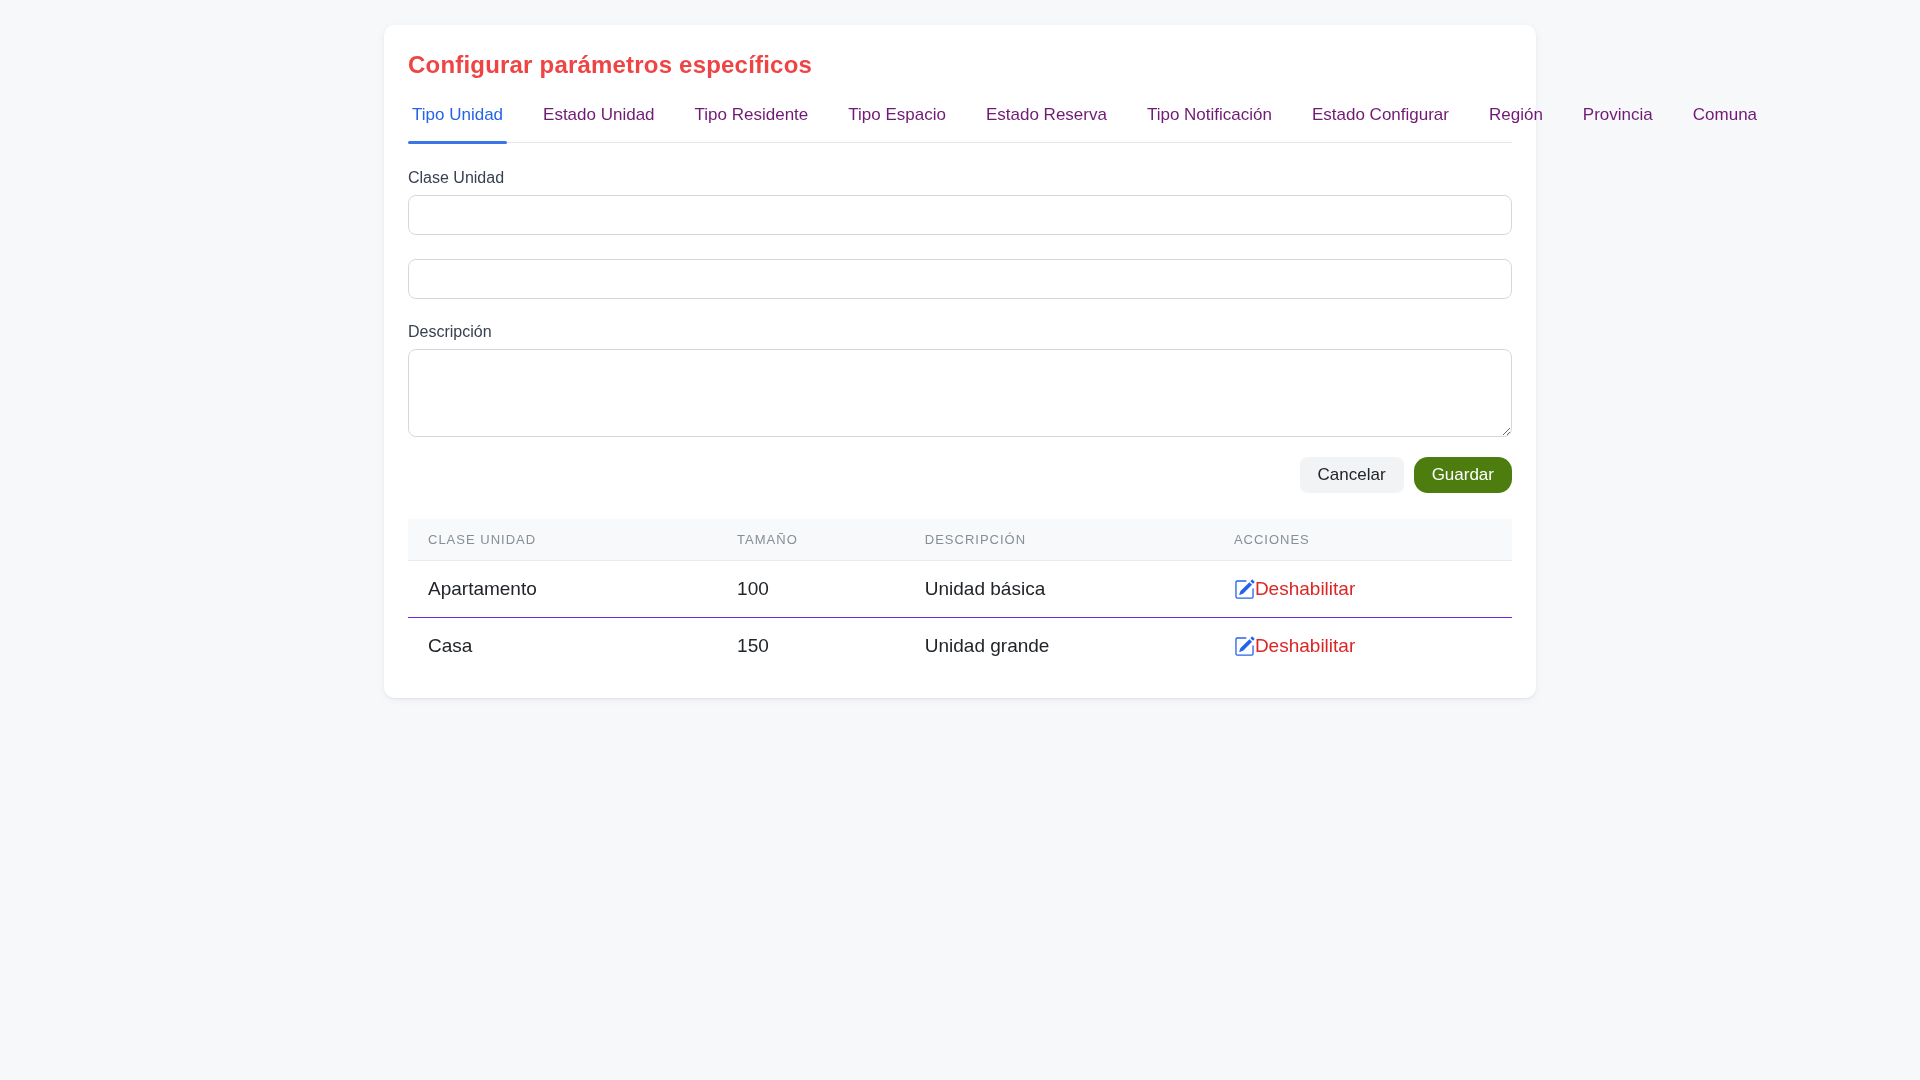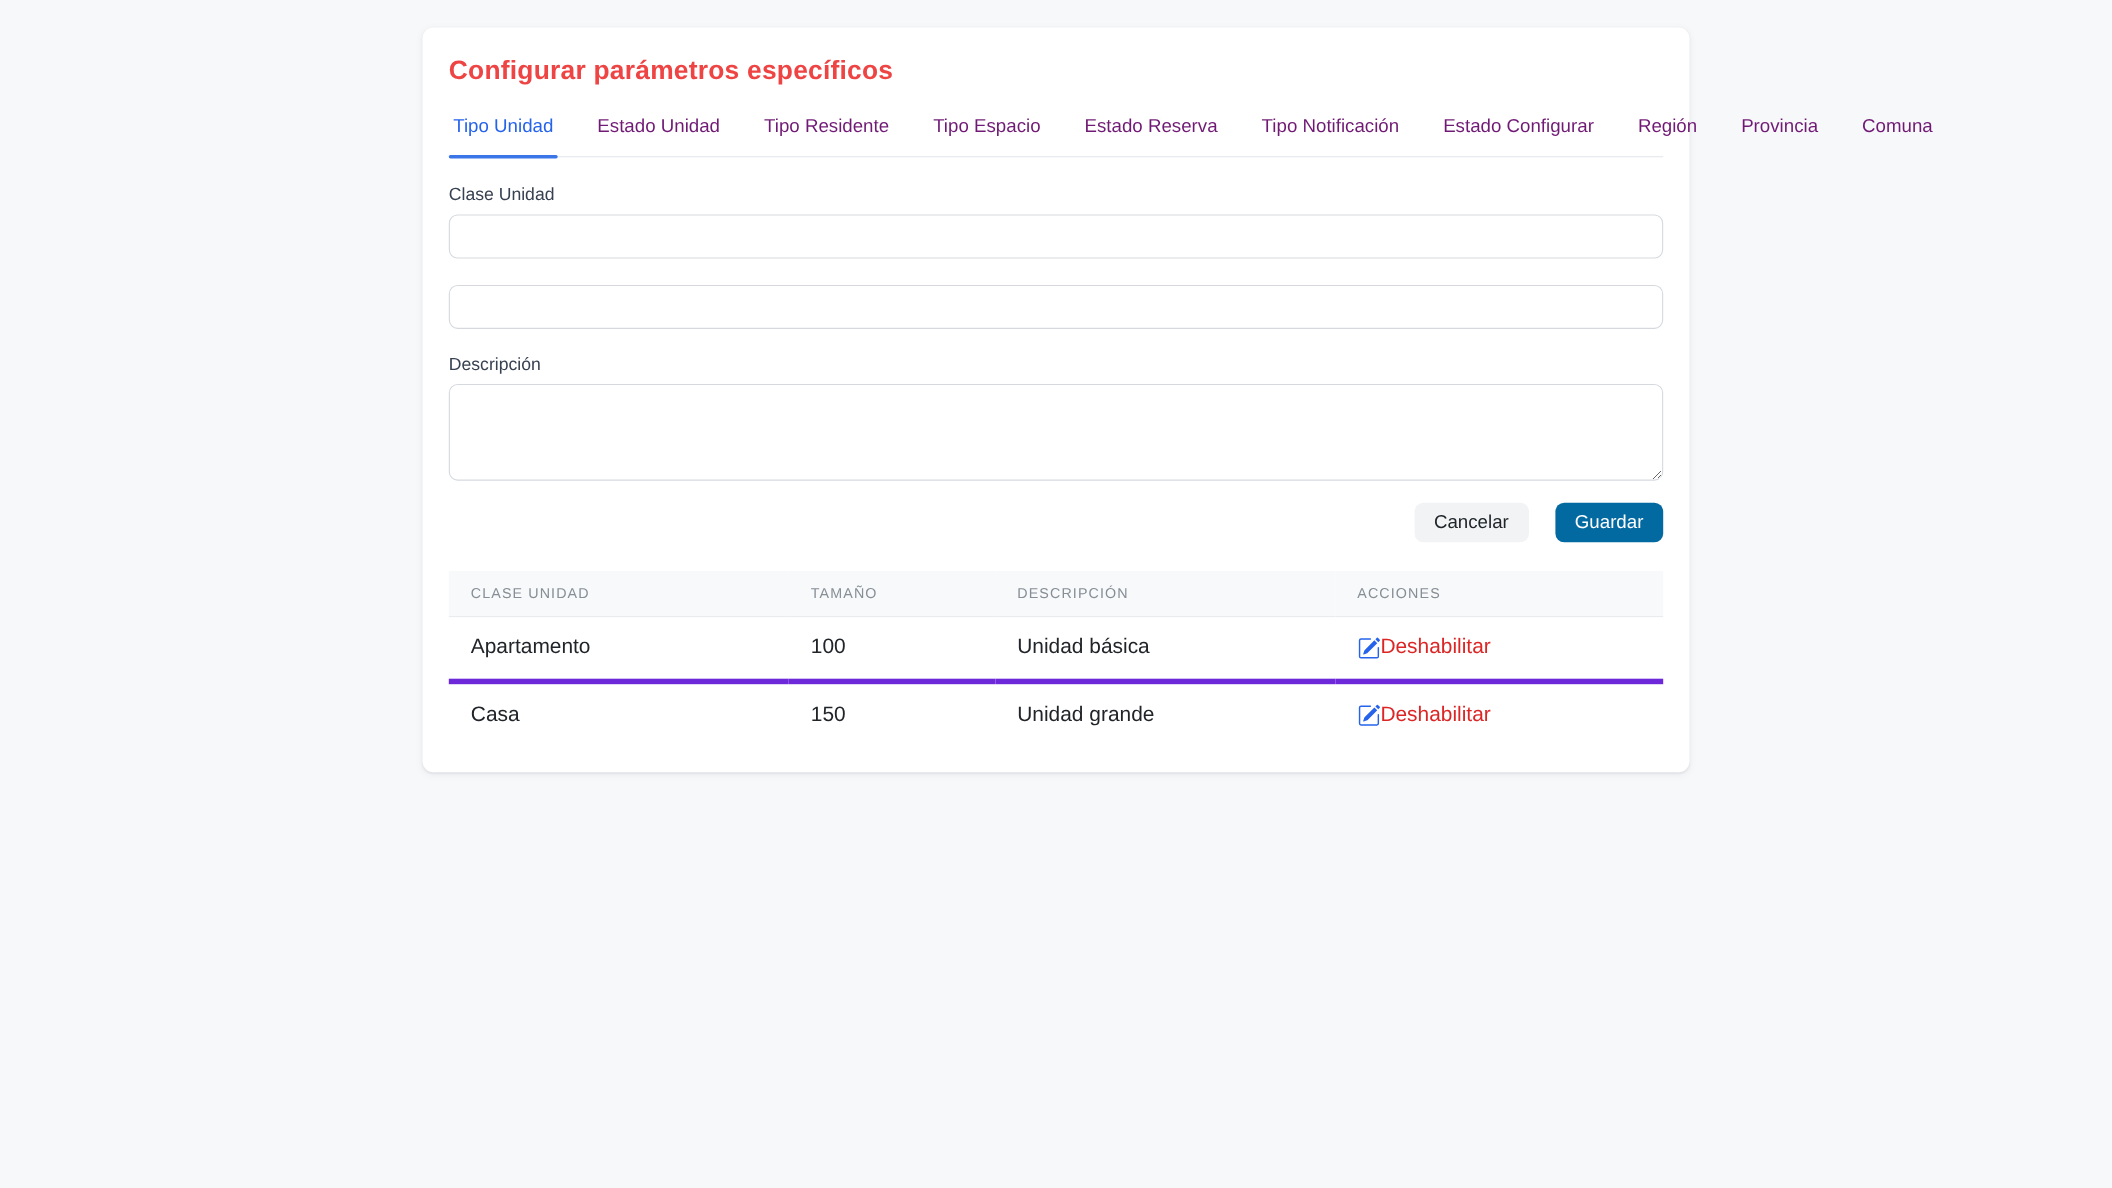--- a/index.html
+++ b/index.html
@@ -85,34 +85,34 @@
     color: #212529;
     background: #fff;
     margin-bottom: 20px;
     outline: none;
     resize: both;
     display: block;
   }
   .button-row {
     display: flex;
     justify-content: flex-end;
-    gap: 24px;
+    gap: 10px;
     margin-bottom: 26px;
   }
   .btn {
     height: 36px;
     padding: 0 18px;
     border: none;
     border-radius: 8px;
     font-size: 17px;
     font-family: "Liberation Sans", sans-serif;
     cursor: pointer;
   }
   .btn-cancel { background: #f1f3f5; color: #212529; }
-  .btn-save   { background: #0369a1; color: #ffffff; }
+  .btn-save   { background: #4d7c0f; color: #ffffff; border-radius: 14px; }
   
   table.param-table {
     width: 100%;
     border-collapse: collapse;
   }
   .param-table thead th {
     background: #f8f9fa;
     text-align: left;
     font-size: 13px;
     font-weight: 500;
@@ -122,21 +122,21 @@
     border-bottom: 1px solid #e9ecef;
   }
   .param-table th.col-clase { width: 28%; }
   .param-table th.col-tamano { width: 17%; }
   .param-table th.col-desc { width: 28%; }
   .param-table th.col-acciones { width: 27%; }
   .param-table tbody td {
     padding: 17px 20px;
     font-size: 19px;
     color: #212529;
-    border-bottom: 5px solid #6d28d9;
+    border-bottom: 1px solid #6d28d9;
   }
   .param-table tbody tr:last-child td { border-bottom: none; }
   .action-cell {
     display: flex;
     align-items: center;
   }
   .edit-icon-btn {
     width: 21px;
     height: 21px;
     display: inline-flex;

